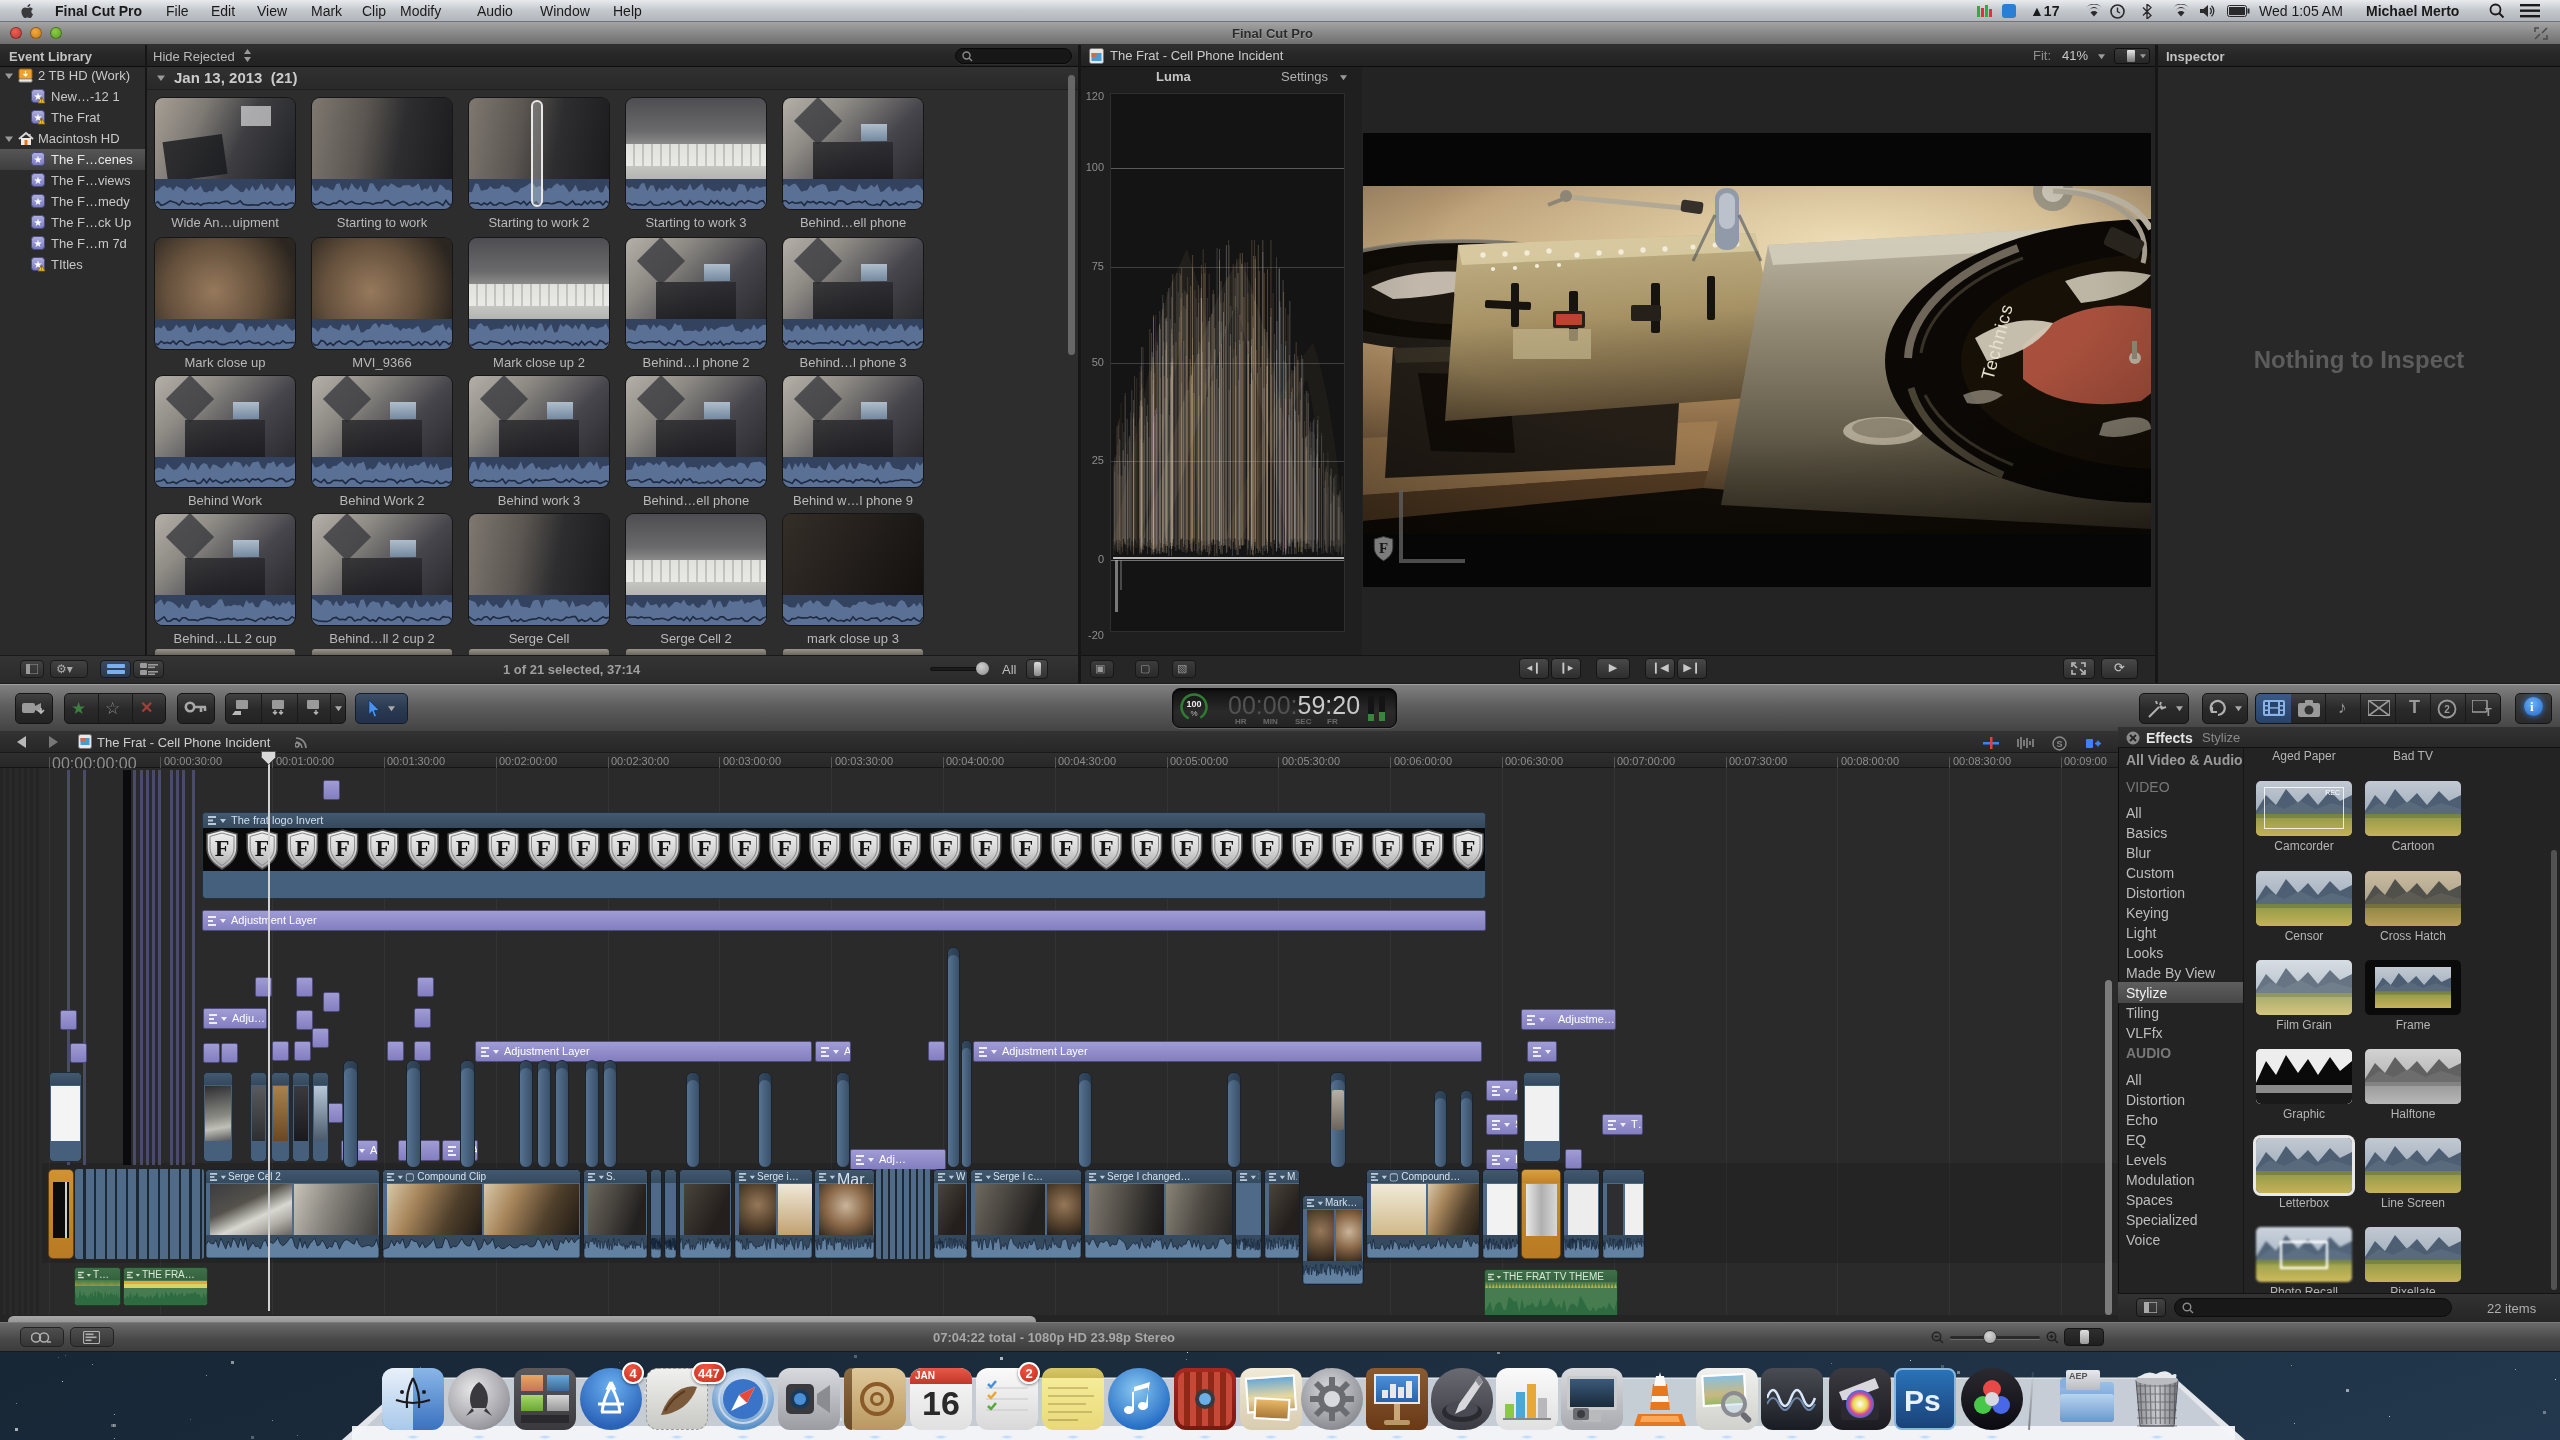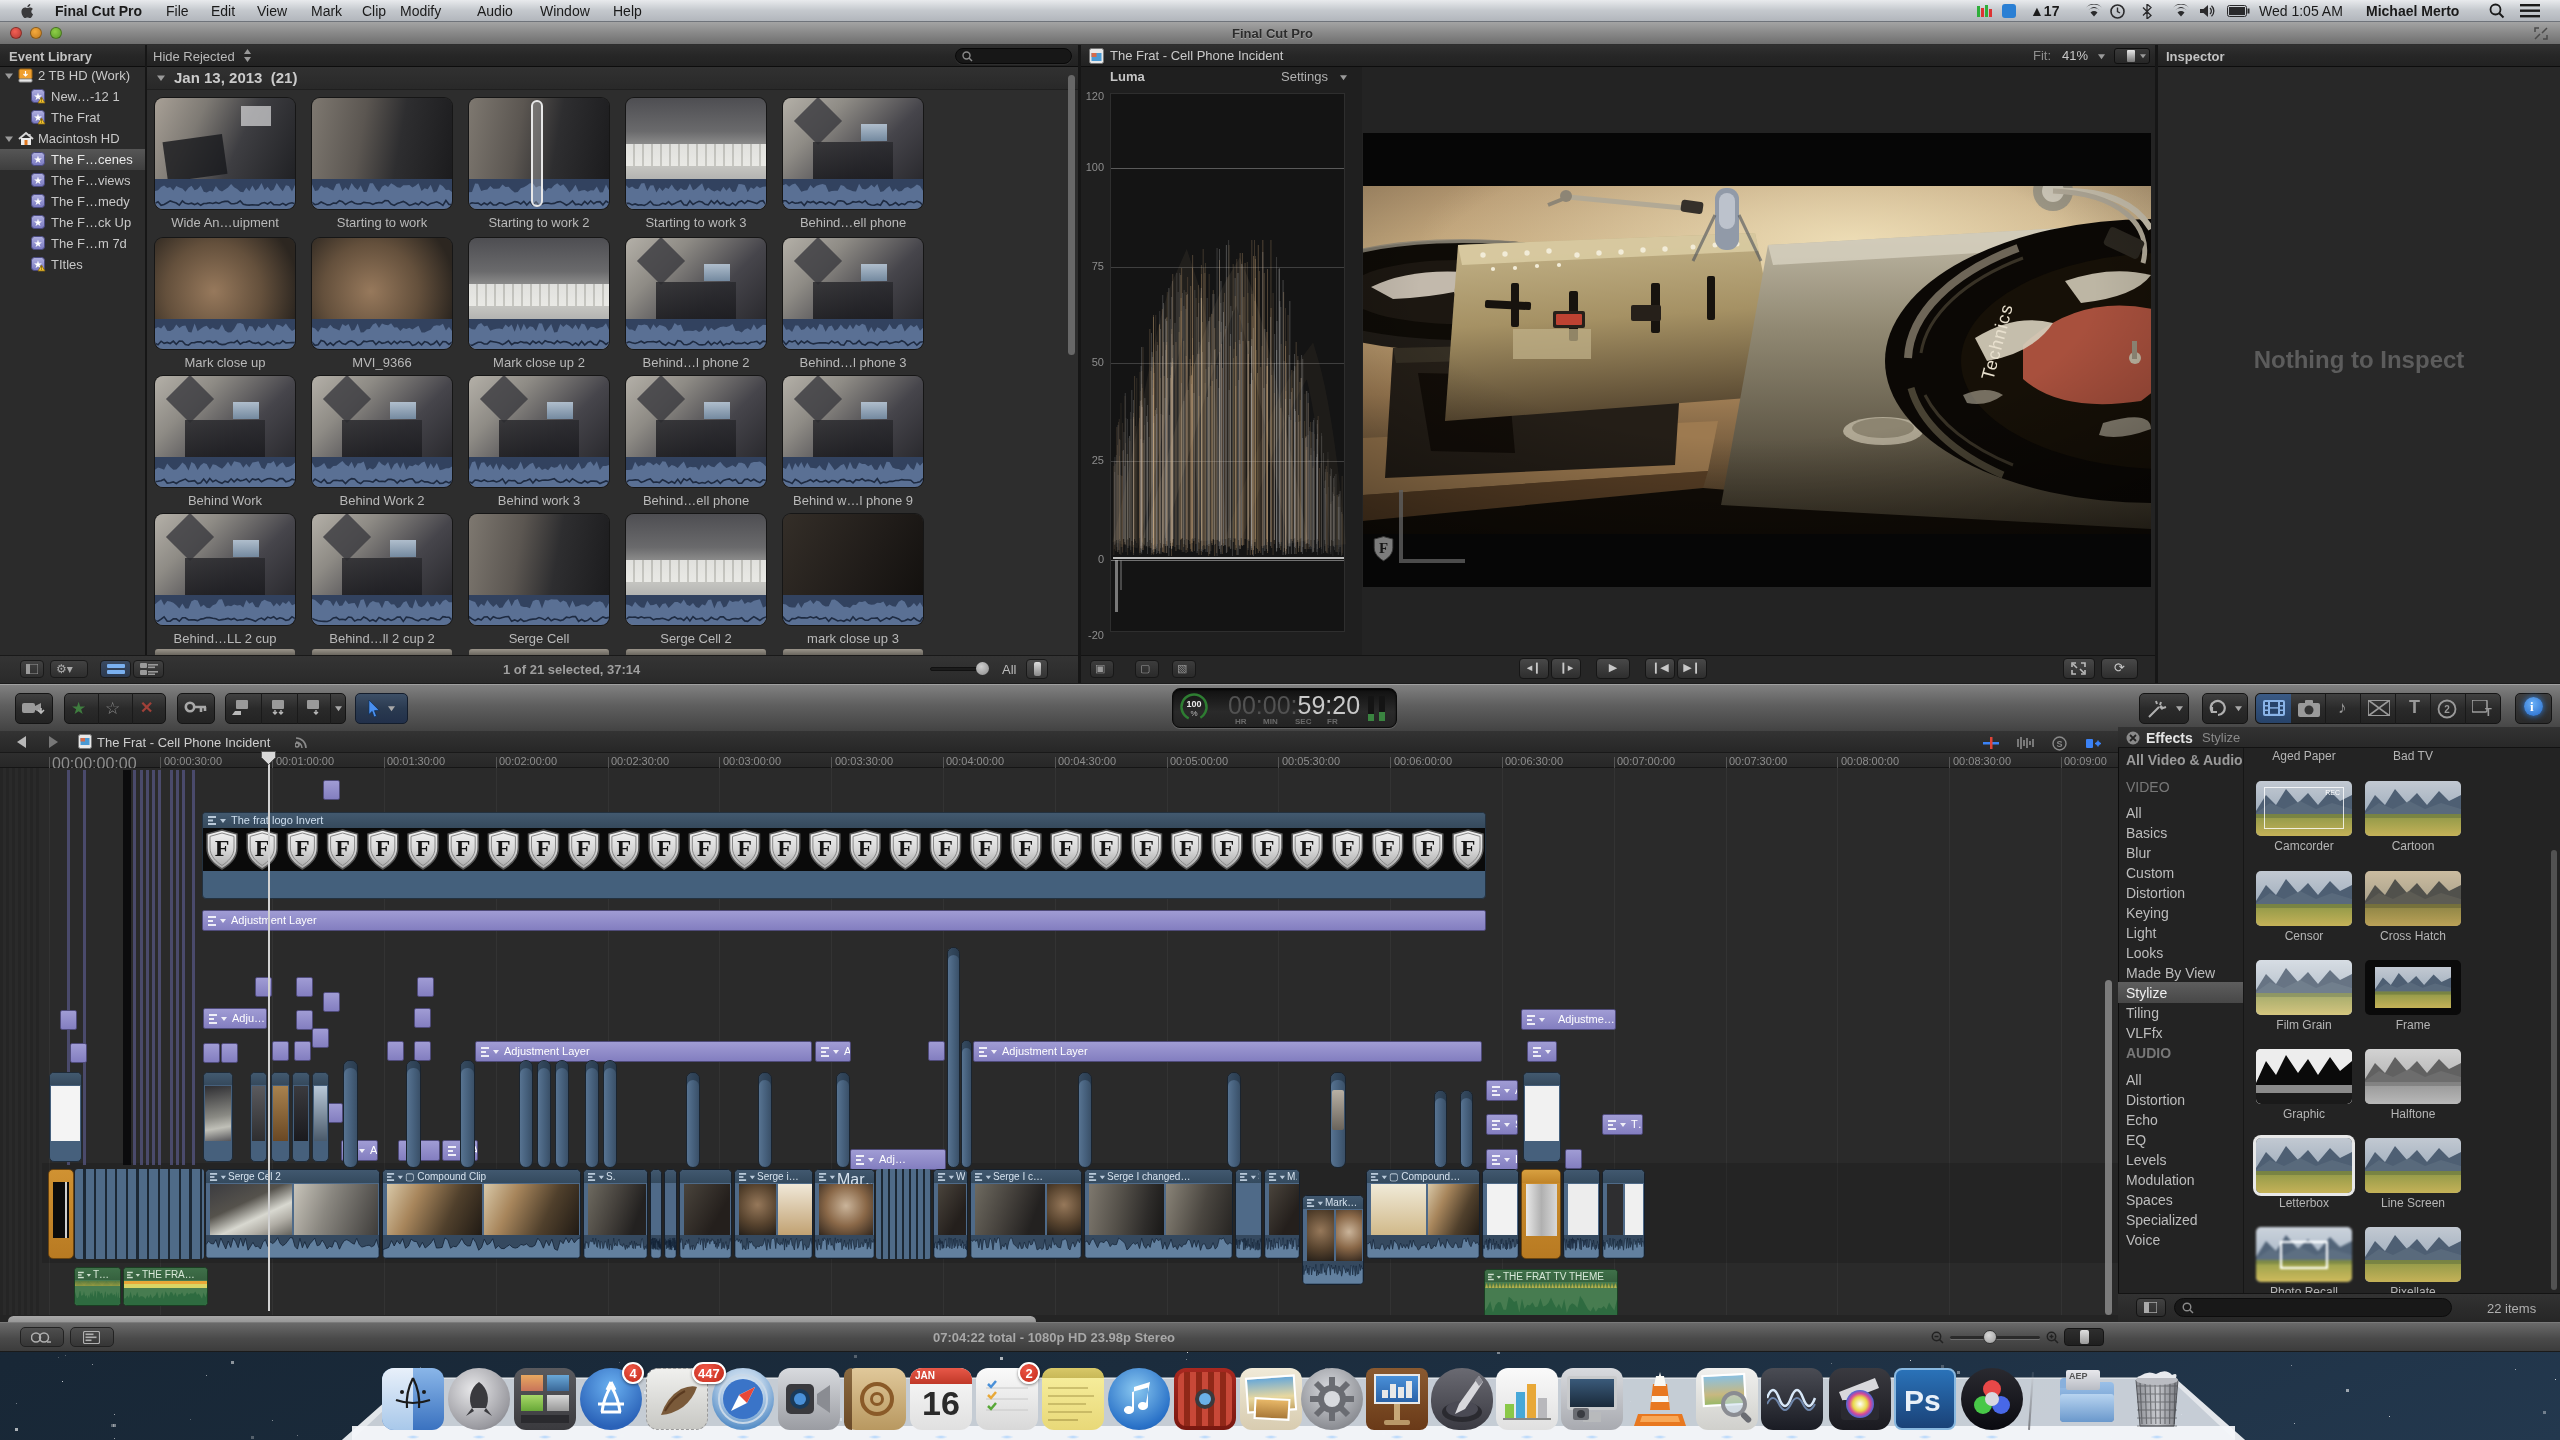--- a/index.html
+++ b/index.html
@@ -421,21 +421,21 @@
     <div class="a" style="left:1026px;top:659px;width:22px;height:20px;border:1px solid #191919;border-radius:4px;background:linear-gradient(#4a4a4a,#333);"></div>
     <div class="a" style="left:1034px;top:662px;width:7px;height:14px;background:linear-gradient(#ddd,#888);border-radius:2px;"></div>
     <div class="a" style="left:1081px;top:45px;width:281px;height:638px;background:#1f1f1f;"></div>
     <div class="a hdrbar" style="left:1081px;top:45px;width:1074px;height:22px;"></div>
     <svg class="a" style="left:1089px;top:48px" width="15" height="16" viewBox="0 0 15 16">
       <rect x="0.5" y="0.5" width="14" height="15" rx="2" fill="#e8e8e8" stroke="#777"></rect>
       <rect x="2.5" y="5" width="10" height="8" fill="#4a9ad4"></rect>
       <rect x="2.5" y="5" width="5" height="4" fill="#d46a4a"></rect>
     </svg>
     <div class="txt" style="left:1110px;top:48px;font-size:13px;color:#cacaca">The Frat - Cell Phone Incident</div>
-    <div class="txt" style="left:1110px;top:69px;font-size:13px;font-weight:bold;color:#c6c6c6">Luma</div>
+    <div class="txt" style="left:1156px;top:69px;font-size:13px;font-weight:bold;color:#c6c6c6">Luma</div>
     <div class="txt" style="left:1281px;top:69px;font-size:13px;color:#b0b0b0">Settings</div>
     <svg class="a" style="left:1340px;top:74px" width="7" height="7" viewBox="0 0 8 8">
       <path d="M0 1.5 L8 1.5 L4 7 Z" fill="#9a9a9a"></path>
     </svg>
     <div class="a" style="left:1110px;top:93px;width:235px;height:539px;background:#141414;border:1px solid #2e2e2e;"></div>
     <div class="txt" style="left:1082px;top:90px;width:22px;text-align:right;font-size:11px;color:#8d8d8d">120</div>
     <div class="txt" style="left:1082px;top:161px;width:22px;text-align:right;font-size:11px;color:#8d8d8d">100</div>
     <div class="a" style="left:1111px;top:168px;width:233px;height:1px;background:#4a4a4a;opacity:0.8;"></div>
     <div class="txt" style="left:1082px;top:260px;width:22px;text-align:right;font-size:11px;color:#8d8d8d">75</div>
     <div class="a" style="left:1111px;top:267px;width:233px;height:1px;background:#4a4a4a;opacity:0.8;"></div>

